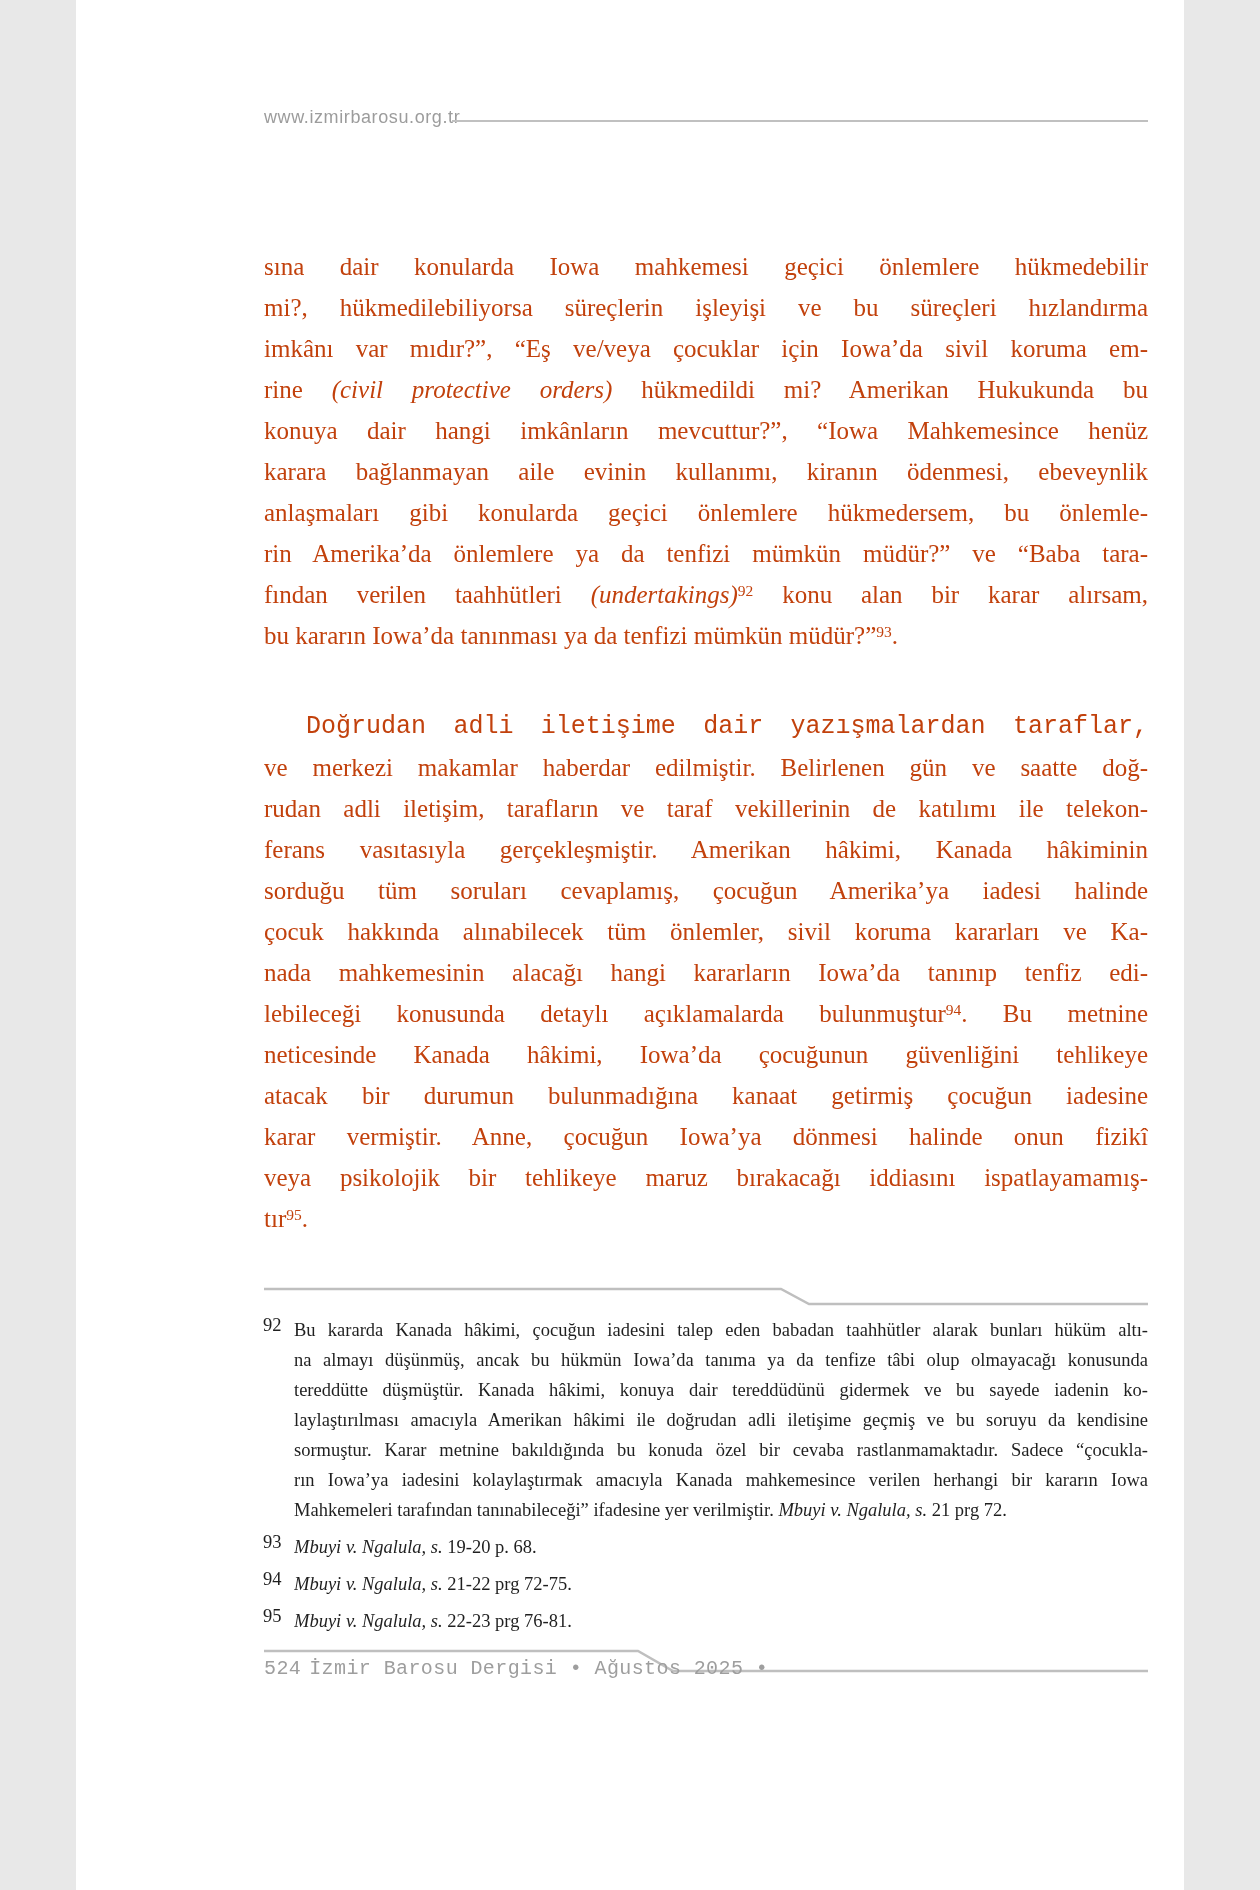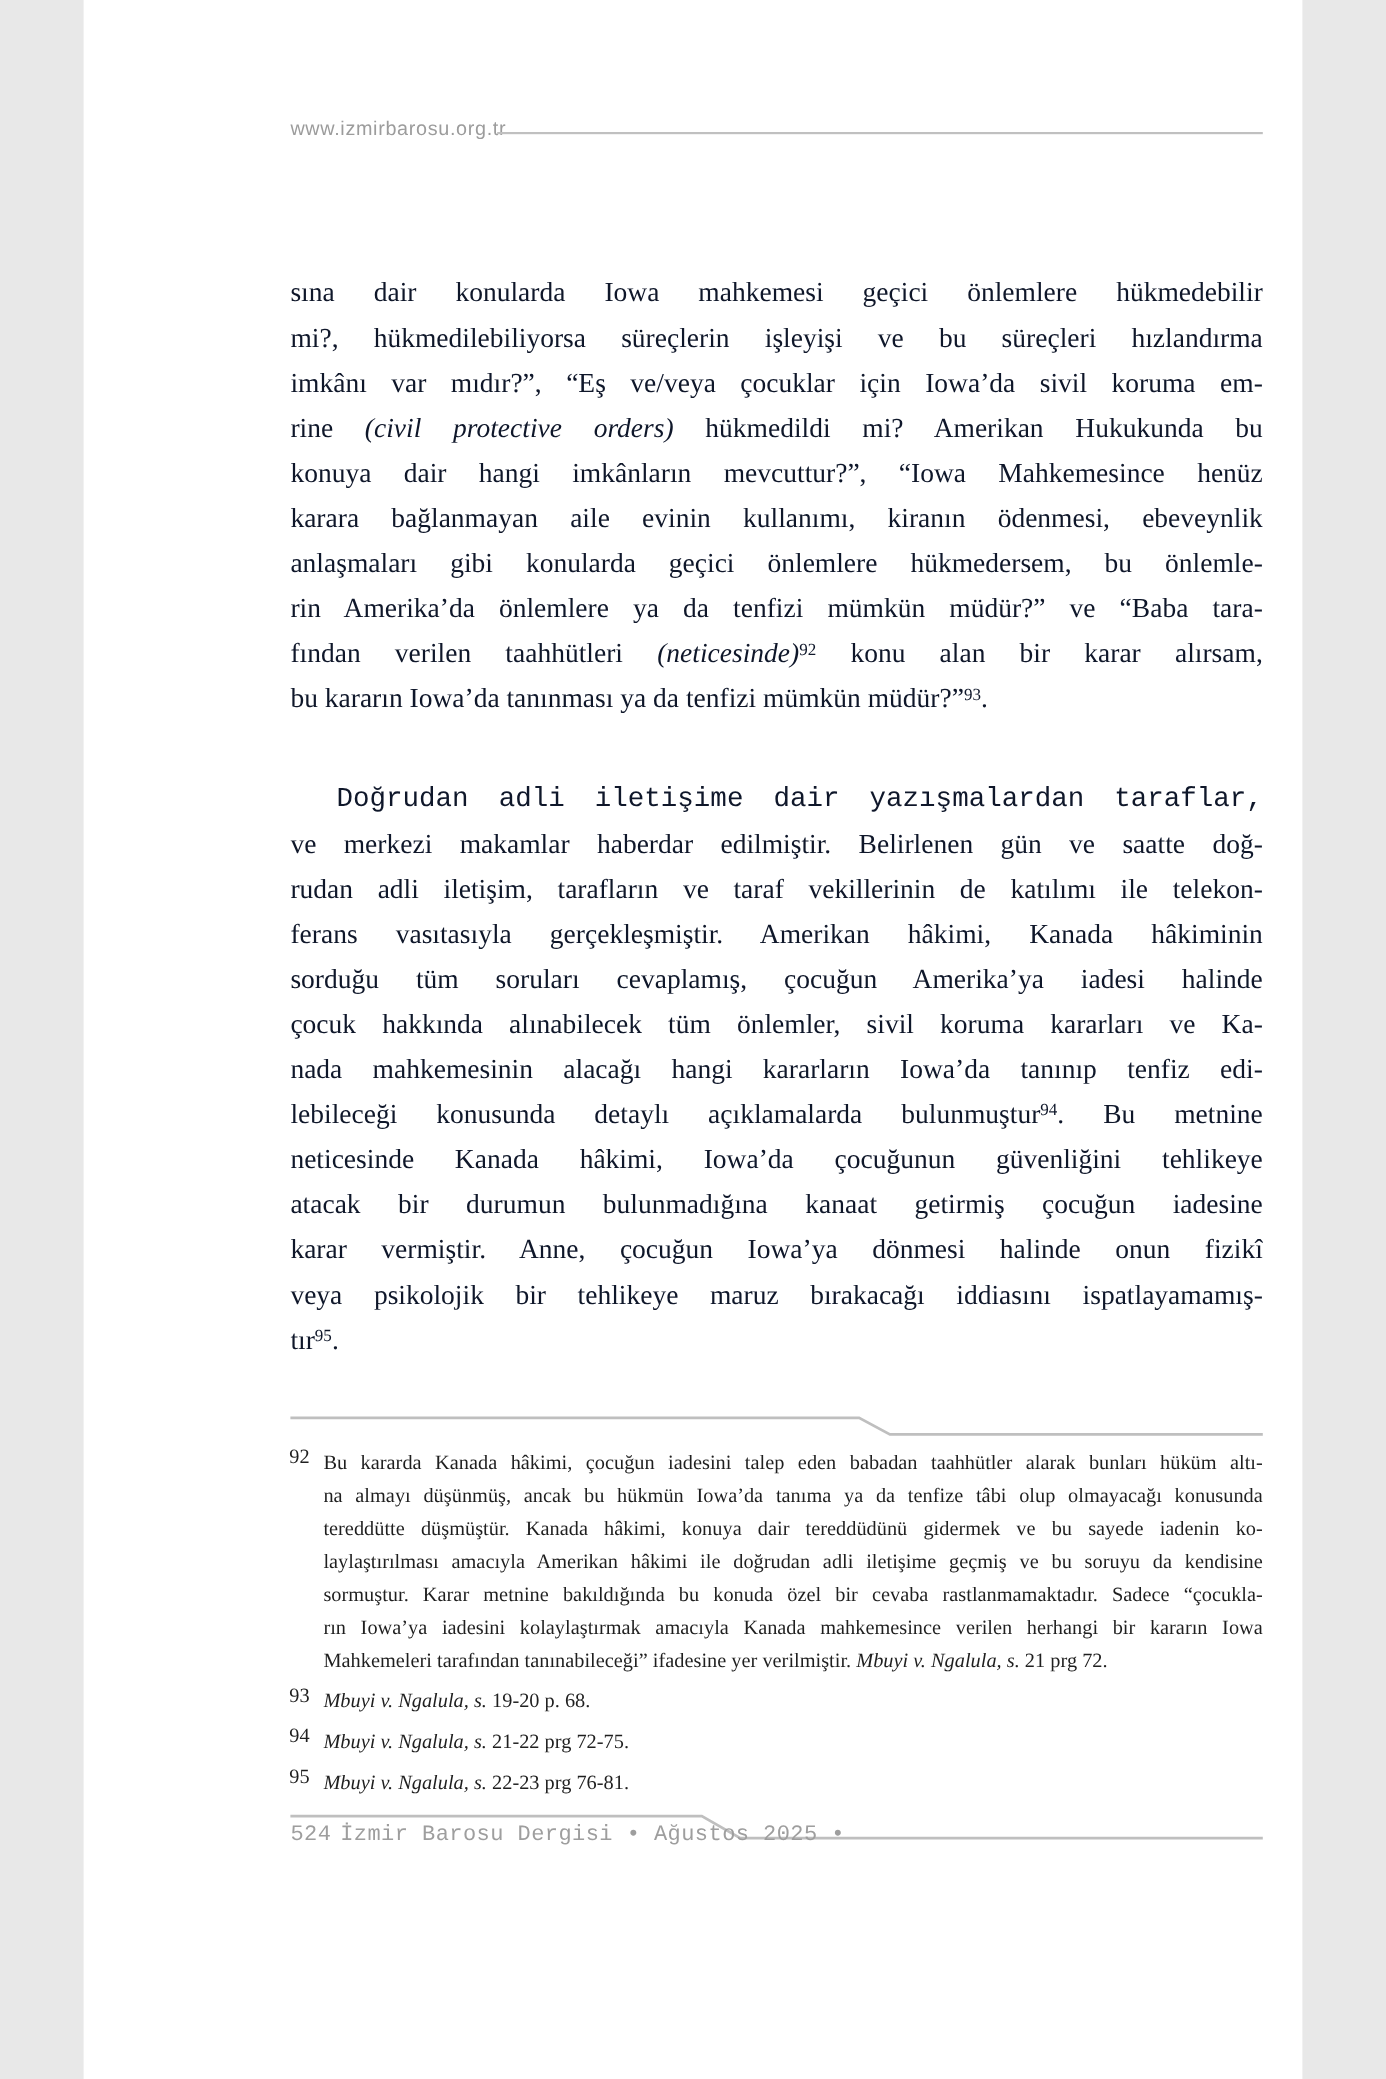--- a/index.html
+++ b/index.html
@@ -34,21 +34,21 @@
   }
 
   
   .body-text {
     position: absolute;
     left: 188px;
     top: 246px;
     width: 884px;
     font-size: 25px;
     line-height: 41px;
-    color: #0f172a;
+    color: #c2410c;
   }
   .para + .para { margin-top: 50px; }
   .line {
     height: 41px;
     overflow: hidden;
     text-align: justify;
     text-align-last: justify;
   }
   .line.last { text-align-last: left; }
   .line.indent { text-indent: 42px; font-family: Liberation Mono, monospace; }
@@ -106,21 +106,21 @@
   <div class="body-text">
       <div class="para">
         <div class="line"><span>sına dair konularda Iowa mahkemesi geçici önlemlere hükmedebilir</span></div>
         <div class="line"><span>mi?, hükmedilebiliyorsa süreçlerin işleyişi ve bu süreçleri hızlandırma</span></div>
         <div class="line"><span>imkânı var mıdır?”, “Eş ve/veya çocuklar için Iowa’da sivil koruma em-</span></div>
         <div class="line"><span>rine </span><span class="it">(civil protective orders)</span><span> hükmedildi mi? Amerikan Hukukunda bu</span></div>
         <div class="line"><span>konuya dair hangi imkânların mevcuttur?”, “Iowa Mahkemesince henüz</span></div>
         <div class="line"><span>karara bağlanmayan aile evinin kullanımı, kiranın ödenmesi, ebeveynlik</span></div>
         <div class="line"><span>anlaşmaları gibi konularda geçici önlemlere hükmedersem, bu önlemle-</span></div>
         <div class="line"><span>rin Amerika’da önlemlere ya da tenfizi mümkün müdür?” ve “Baba tara-</span></div>
-        <div class="line"><span>fından verilen taahhütleri </span><span class="it">(neticesinde)</span><span class="sup">92</span><span> konu alan bir karar alırsam,</span></div>
+        <div class="line"><span>fından verilen taahhütleri </span><span class="it">(undertakings)</span><span class="sup">92</span><span> konu alan bir karar alırsam,</span></div>
         <div class="line last"><span>bu kararın Iowa’da tanınması ya da tenfizi mümkün müdür?”</span><span class="sup">93</span><span>.</span></div>
       </div>
       <div class="para">
         <div class="line indent"><span>Doğrudan adli iletişime dair yazışmalardan taraflar, taraf vekilleri</span></div>
         <div class="line"><span>ve merkezi makamlar haberdar edilmiştir. Belirlenen gün ve saatte doğ-</span></div>
         <div class="line"><span>rudan adli iletişim, tarafların ve taraf vekillerinin de katılımı ile telekon-</span></div>
         <div class="line"><span>ferans vasıtasıyla gerçekleşmiştir. Amerikan hâkimi, Kanada hâkiminin</span></div>
         <div class="line"><span>sorduğu tüm soruları cevaplamış, çocuğun Amerika’ya iadesi halinde</span></div>
         <div class="line"><span>çocuk hakkında alınabilecek tüm önlemler, sivil koruma kararları ve Ka-</span></div>
         <div class="line"><span>nada mahkemesinin alacağı hangi kararların Iowa’da tanınıp tenfiz edi-</span></div>

